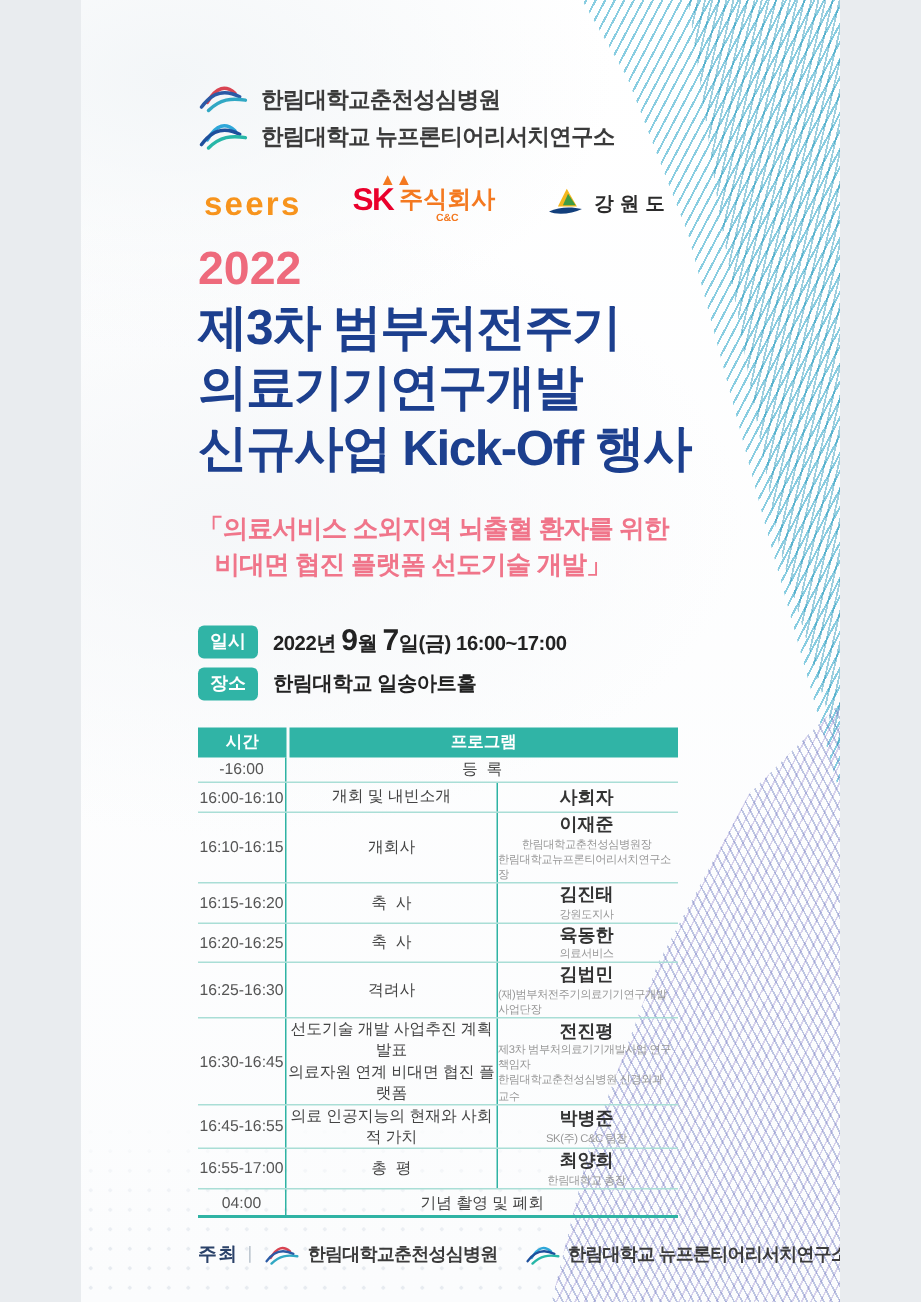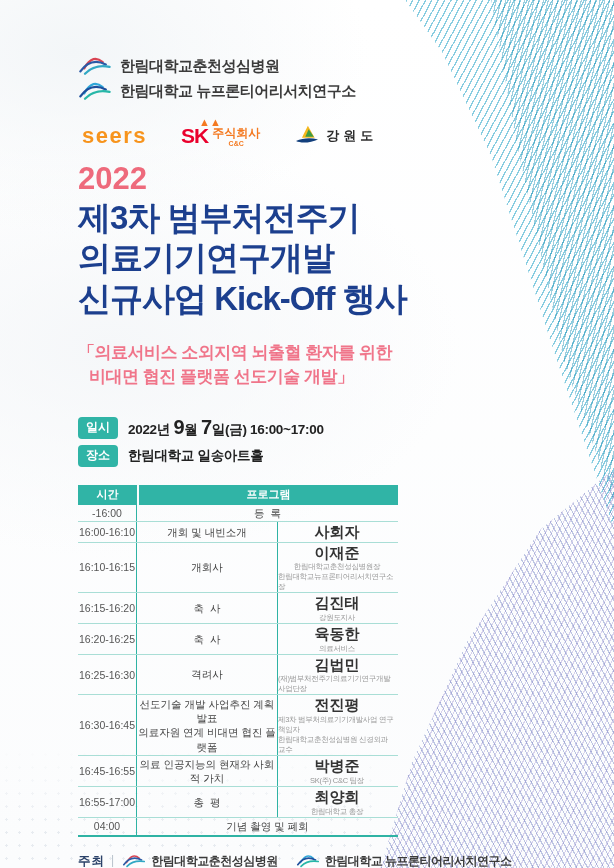--- a/index.html
+++ b/index.html
@@ -1,19 +1,19 @@
 <!DOCTYPE html>
 <html><head>
 <meta charset="utf-8">
 <style>
   * { margin:0; padding:0; box-sizing:border-box; }
   html,body { background:#e9ecef; }
   body { font-family:"Liberation Sans","DejaVu Sans",sans-serif; }
   .poster {
-    position:relative; width:614px; height:868px; margin:0 auto;
+    position:relative; width:506px; height:868px; margin:0 auto;
     background:
       radial-gradient(420px 260px at 12% 6%, #f3f6f8 0%, rgba(243,246,248,0) 70%),
       radial-gradient(500px 300px at 18% 40%, #f5f7f9 0%, rgba(245,247,249,0) 70%),
       linear-gradient(#ffffff,#fbfcfd);
     overflow:hidden;
   }
   
   .deco { position:absolute; inset:0; pointer-events:none; }
   .deco-tr {
     background:repeating-linear-gradient(118deg, rgba(58,172,205,.60) 0 1.3px, transparent 1.3px 5.6px);
@@ -41,21 +41,21 @@
   
   .org-row { display:flex; align-items:center; gap:8px; margin-bottom:5px; }
   .org-row .wave { width:34px; height:20px; flex:0 0 auto; }
   .org-name { font-size:15px; font-weight:bold; color:#3b3b3b; letter-spacing:-0.5px; }
   .sponsor-row { display:flex; align-items:center; gap:34px; margin:16px 0 0 4px; height:38px; }
   .seers { font-size:22px; font-weight:bold; color:#f7941d; letter-spacing:1.5px; }
   .sk-logo { display:flex; align-items:flex-start; gap:4px; position:relative; }
   .sk-main { font-size:21px; font-weight:700; color:#ea002c; line-height:1; letter-spacing:-1px; }
   .sk-wings { position:absolute; top:-8px; left:18px; font-size:11px; color:#f47920; line-height:1; }
   .sk-right { display:flex; flex-direction:column; align-items:center; margin-top:2px; }
-  .sk-sub { font-size:12px; font-weight:800; color:#f47920; line-height:1.1; }
+  .sk-sub { font-size:16px; font-weight:800; color:#f47920; line-height:1.1; }
   .sk-sub2 { font-size:7px; font-weight:bold; color:#f47920; }
   .gw-logo { display:flex; align-items:center; gap:6px; }
   .gw-mark { width:26px; height:22px; }
   .gw-name { font-size:13px; font-weight:800; color:#2b2b2b; letter-spacing:4px; }
   
   .year { margin-top:8px; font-size:31px; font-weight:700; color:#ee6a7c; line-height:1; letter-spacing:0; }
   .title { margin-top:4px; font-size:33px; font-weight:800; color:#1c3f8e; line-height:1.22; letter-spacing:-1px; }
   
   .subtitle { margin-top:22px; font-size:17px; font-weight:bold; color:#f0758a; line-height:1.45; letter-spacing:-0.5px; }
   .subtitle .l2 { padding-left:11px; }
@@ -76,21 +76,21 @@
   .th-time { width:59px; }
   .th-prog { flex:1; }
   .trow { display:flex; align-items:stretch; border-bottom:1px solid #a9ded6; }
   .trow.last { border-bottom:2px solid #2fb3a4; }
   .c-time { width:59px; flex:0 0 auto; display:flex; align-items:center; justify-content:center;
             color:#555; border-right:1.5px solid #2fb3a4; }
   .c-prog { flex:1; display:flex; flex-direction:column; align-items:center; justify-content:center;
             color:#444; white-space:pre-wrap; text-align:center; line-height:1.35; }
   .c-prog.mid { border-right:1.5px solid #2fb3a4; flex:0 0 141px; }
   .c-spk { width:118px; flex:0 0 auto; display:flex; flex-direction:column; align-items:center; justify-content:center; }
-  .spk-name { font-size:15px; font-weight:bold; color:#333; line-height:1.3; }
+  .spk-name { font-size:12px; font-weight:bold; color:#333; line-height:1.3; }
   .spk-title { font-size:7.5px; color:#979797; line-height:1.35; letter-spacing:-0.3px; }
   .r0{min-height:17px} .r1{min-height:20px} .r2{min-height:33px} .r3{min-height:26px}
   .r4{min-height:26px} .r5{min-height:26px} .r6{min-height:38px} .r7{min-height:26px}
   .r8{min-height:27px} .r9{min-height:19px}
   
   .footer { position:relative; margin-top:16px; width:470px; }
   .f-line { display:flex; margin-bottom:25px; }
   .f-label { font-size:12.5px; font-weight:bold; color:#2b4269; letter-spacing:1px; }
   .f-sep { color:#b9c2cc; margin:0 8px 0 6px; font-size:12px; }
   .f-org { display:flex; align-items:center; gap:5px; margin-right:18px; }

